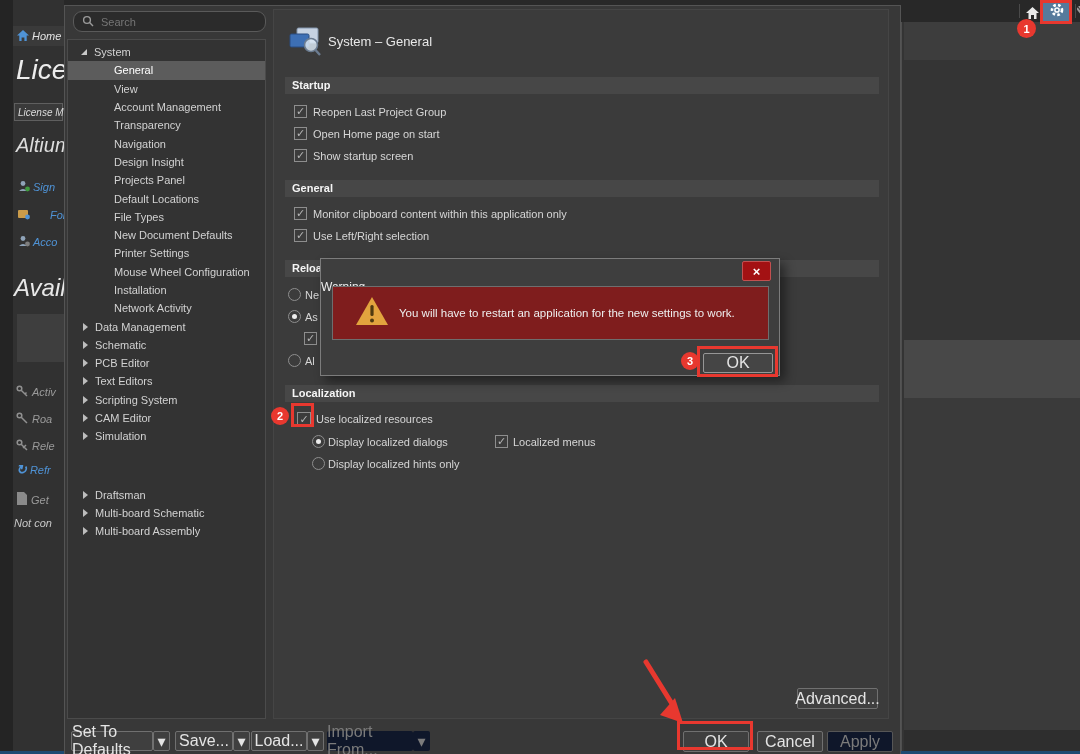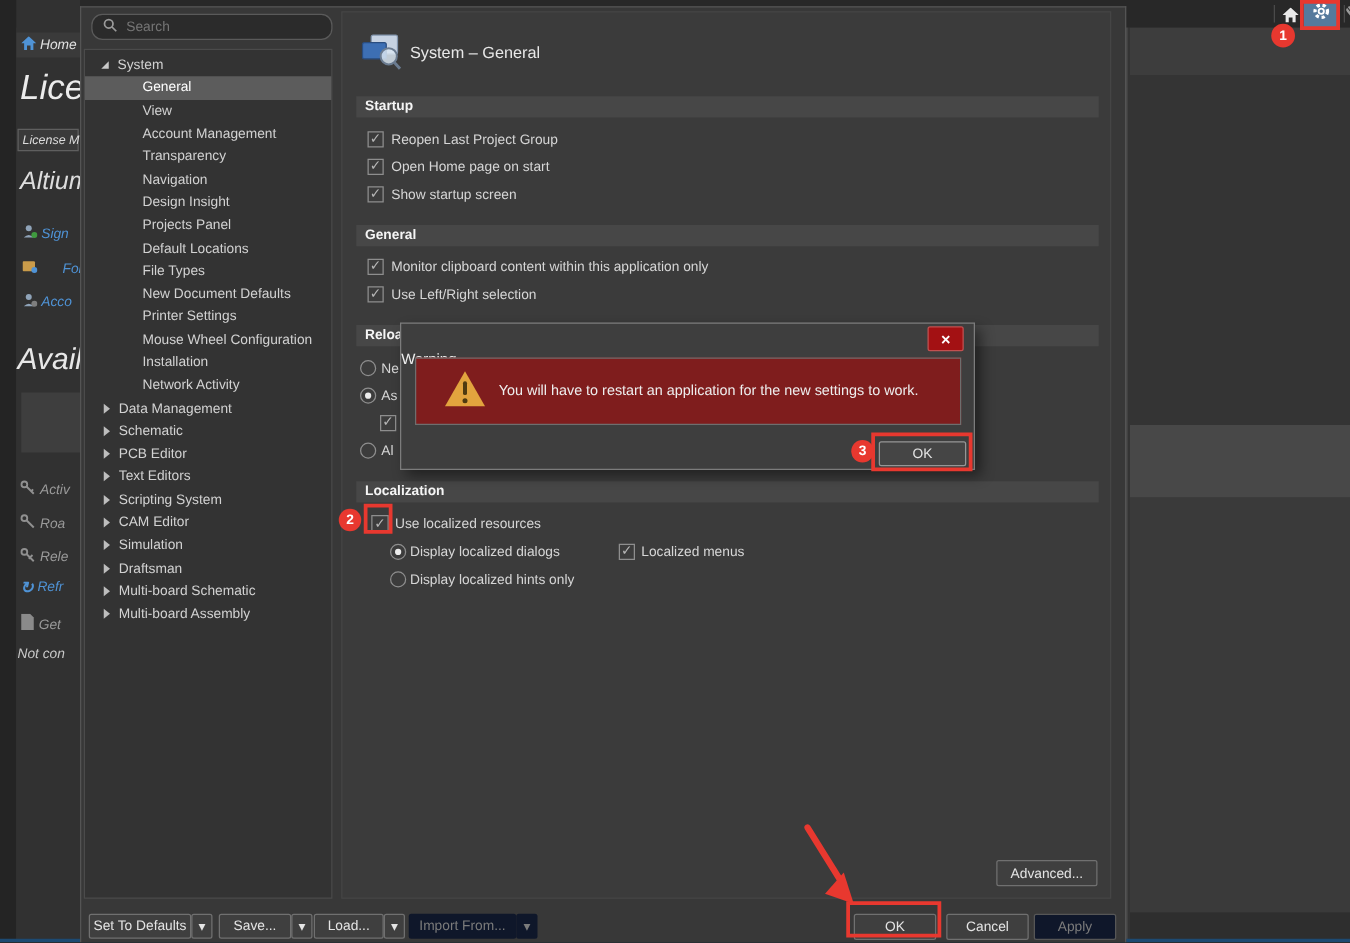--- a/index.html
+++ b/index.html
@@ -9,21 +9,21 @@
   .lbl{font-size:11px;color:#d6d6d6;white-space:nowrap;}
   .cb{width:13px;height:13px;background:#3c3c3c;border:1px solid #8e8e8e;
       display:flex;align-items:center;justify-content:center;
       font-size:11px;color:#b6b6b6;line-height:1;box-sizing:border-box;}
   .rb{width:13px;height:13px;border-radius:50%;background:#3c3c3c;border:1px solid #8e8e8e;
       box-sizing:border-box;display:flex;align-items:center;justify-content:center;}
   .rb.sel::after{content:"";width:5px;height:5px;border-radius:50%;background:#ececec;}
   .secbar{left:284px;width:594px;height:17px;background:#474747;color:#f5f5f5;
           font-weight:bold;font-size:11px;line-height:17px;padding-left:7px;box-sizing:border-box;}
   .btn{background:#3f3f3f;border:1px solid #707070;border-radius:2px;color:#e4e4e4;
-       font-size:11px;display:flex;align-items:center;justify-content:center;box-sizing:border-box;cursor:default;}
+       font-size:16px;display:flex;align-items:center;justify-content:center;box-sizing:border-box;cursor:default;}
   .btn.dis{color:#7b7b7b;border-color:#565656;background:#0f172a;}
   .drop{width:17px;}
   .redbox{border:3px solid #e8382f;box-sizing:border-box;z-index:40;}
   .badge{width:19px;height:19px;border-radius:50%;background:#e8382f;color:#fff;font-size:11px;
          font-weight:bold;display:flex;align-items:center;justify-content:center;z-index:41;}
   .trow{height:18.3px;display:flex;align-items:center;color:#d2d2d2;font-size:11px;white-space:nowrap;}
   .trow.selected{background:#5c5c5c;color:#ffffff;}
   .tri-c{width:0;height:0;border-top:4px solid transparent;border-bottom:4px solid transparent;
          border-left:5px solid #bdbdbd;margin-right:7px;}
   .tri-e{width:0;height:0;border-bottom:6px solid #c9c9c9;border-left:6px solid transparent;margin-right:7px;}
@@ -224,21 +224,21 @@
             <span>Scripting System</span>
           </div>
         <div class="trow" style="padding-left:15px;">
             <span class="tri-c"></span>
             <span>CAM Editor</span>
           </div>
         <div class="trow" style="padding-left:15px;">
             <span class="tri-c"></span>
             <span>Simulation</span>
           </div>
-        <div class="trow" style="padding-left:15px;">
+        <div class="trow" style="padding-left:15px;margin-top:40px;">
             <span class="tri-c"></span>
             <span>Draftsman</span>
           </div>
         <div class="trow" style="padding-left:15px;">
             <span class="tri-c"></span>
             <span>Multi-board Schematic</span>
           </div>
         <div class="trow" style="padding-left:15px;">
             <span class="tri-c"></span>
             <span>Multi-board Assembly</span>

